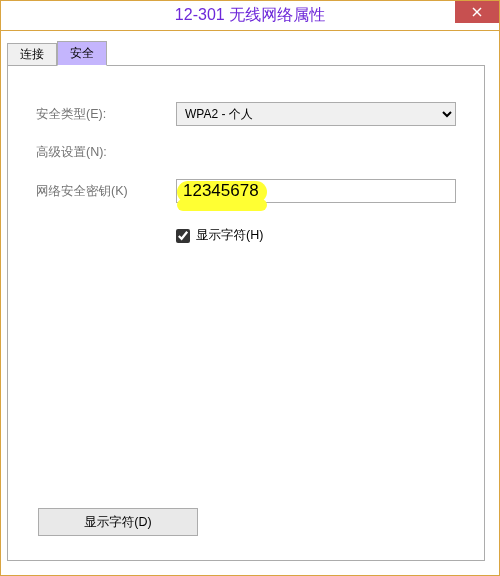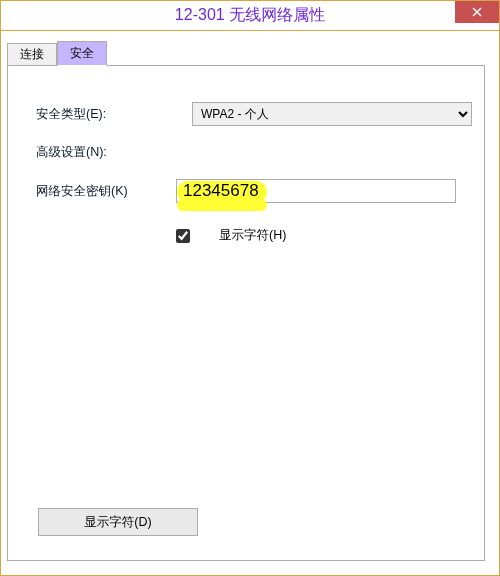--- a/index.html
+++ b/index.html
@@ -101,34 +101,33 @@
       flex-direction: column;
     }
     .form-row {
       display: flex;
       align-items: center;
       margin-bottom: 18px;
     }
     .form-label {
       width: 140px;
       font-size: 12.5px;
-      color: #0f172a;
+      color: #737373;
     }
     .form-control {
       flex: 1;
     }
     select.win-select {
       width: 100%;
       height: 24px;
       border: 1px solid #acacac;
       background: #f0f0f0;
       font-family: inherit;
       font-size: 12px;
       padding: 0 4px;
-      margin-left: 16px;
     }
     .key-input-wrap {
       position: relative;
       width: 100%;
     }
     input.win-input {
       width: 100%;
       height: 24px;
       border: 1px solid #acacac;
       font-family: inherit;
@@ -158,21 +157,20 @@
       border-radius: 6px;
       z-index: 3;
       pointer-events: none;
     }
     .checkbox-row {
       display: flex;
       align-items: center;
       margin-left: 140px;
       margin-top: 6px;
       margin-bottom: 20px;
-      gap: 23px;
     }
     input[type="checkbox"].win-check {
       width: 14px;
       height: 14px;
       margin: 0 6px 0 0;
       accent-color: #333;
     }
     .check-label {
       font-size: 12.5px;
       color: #000;

